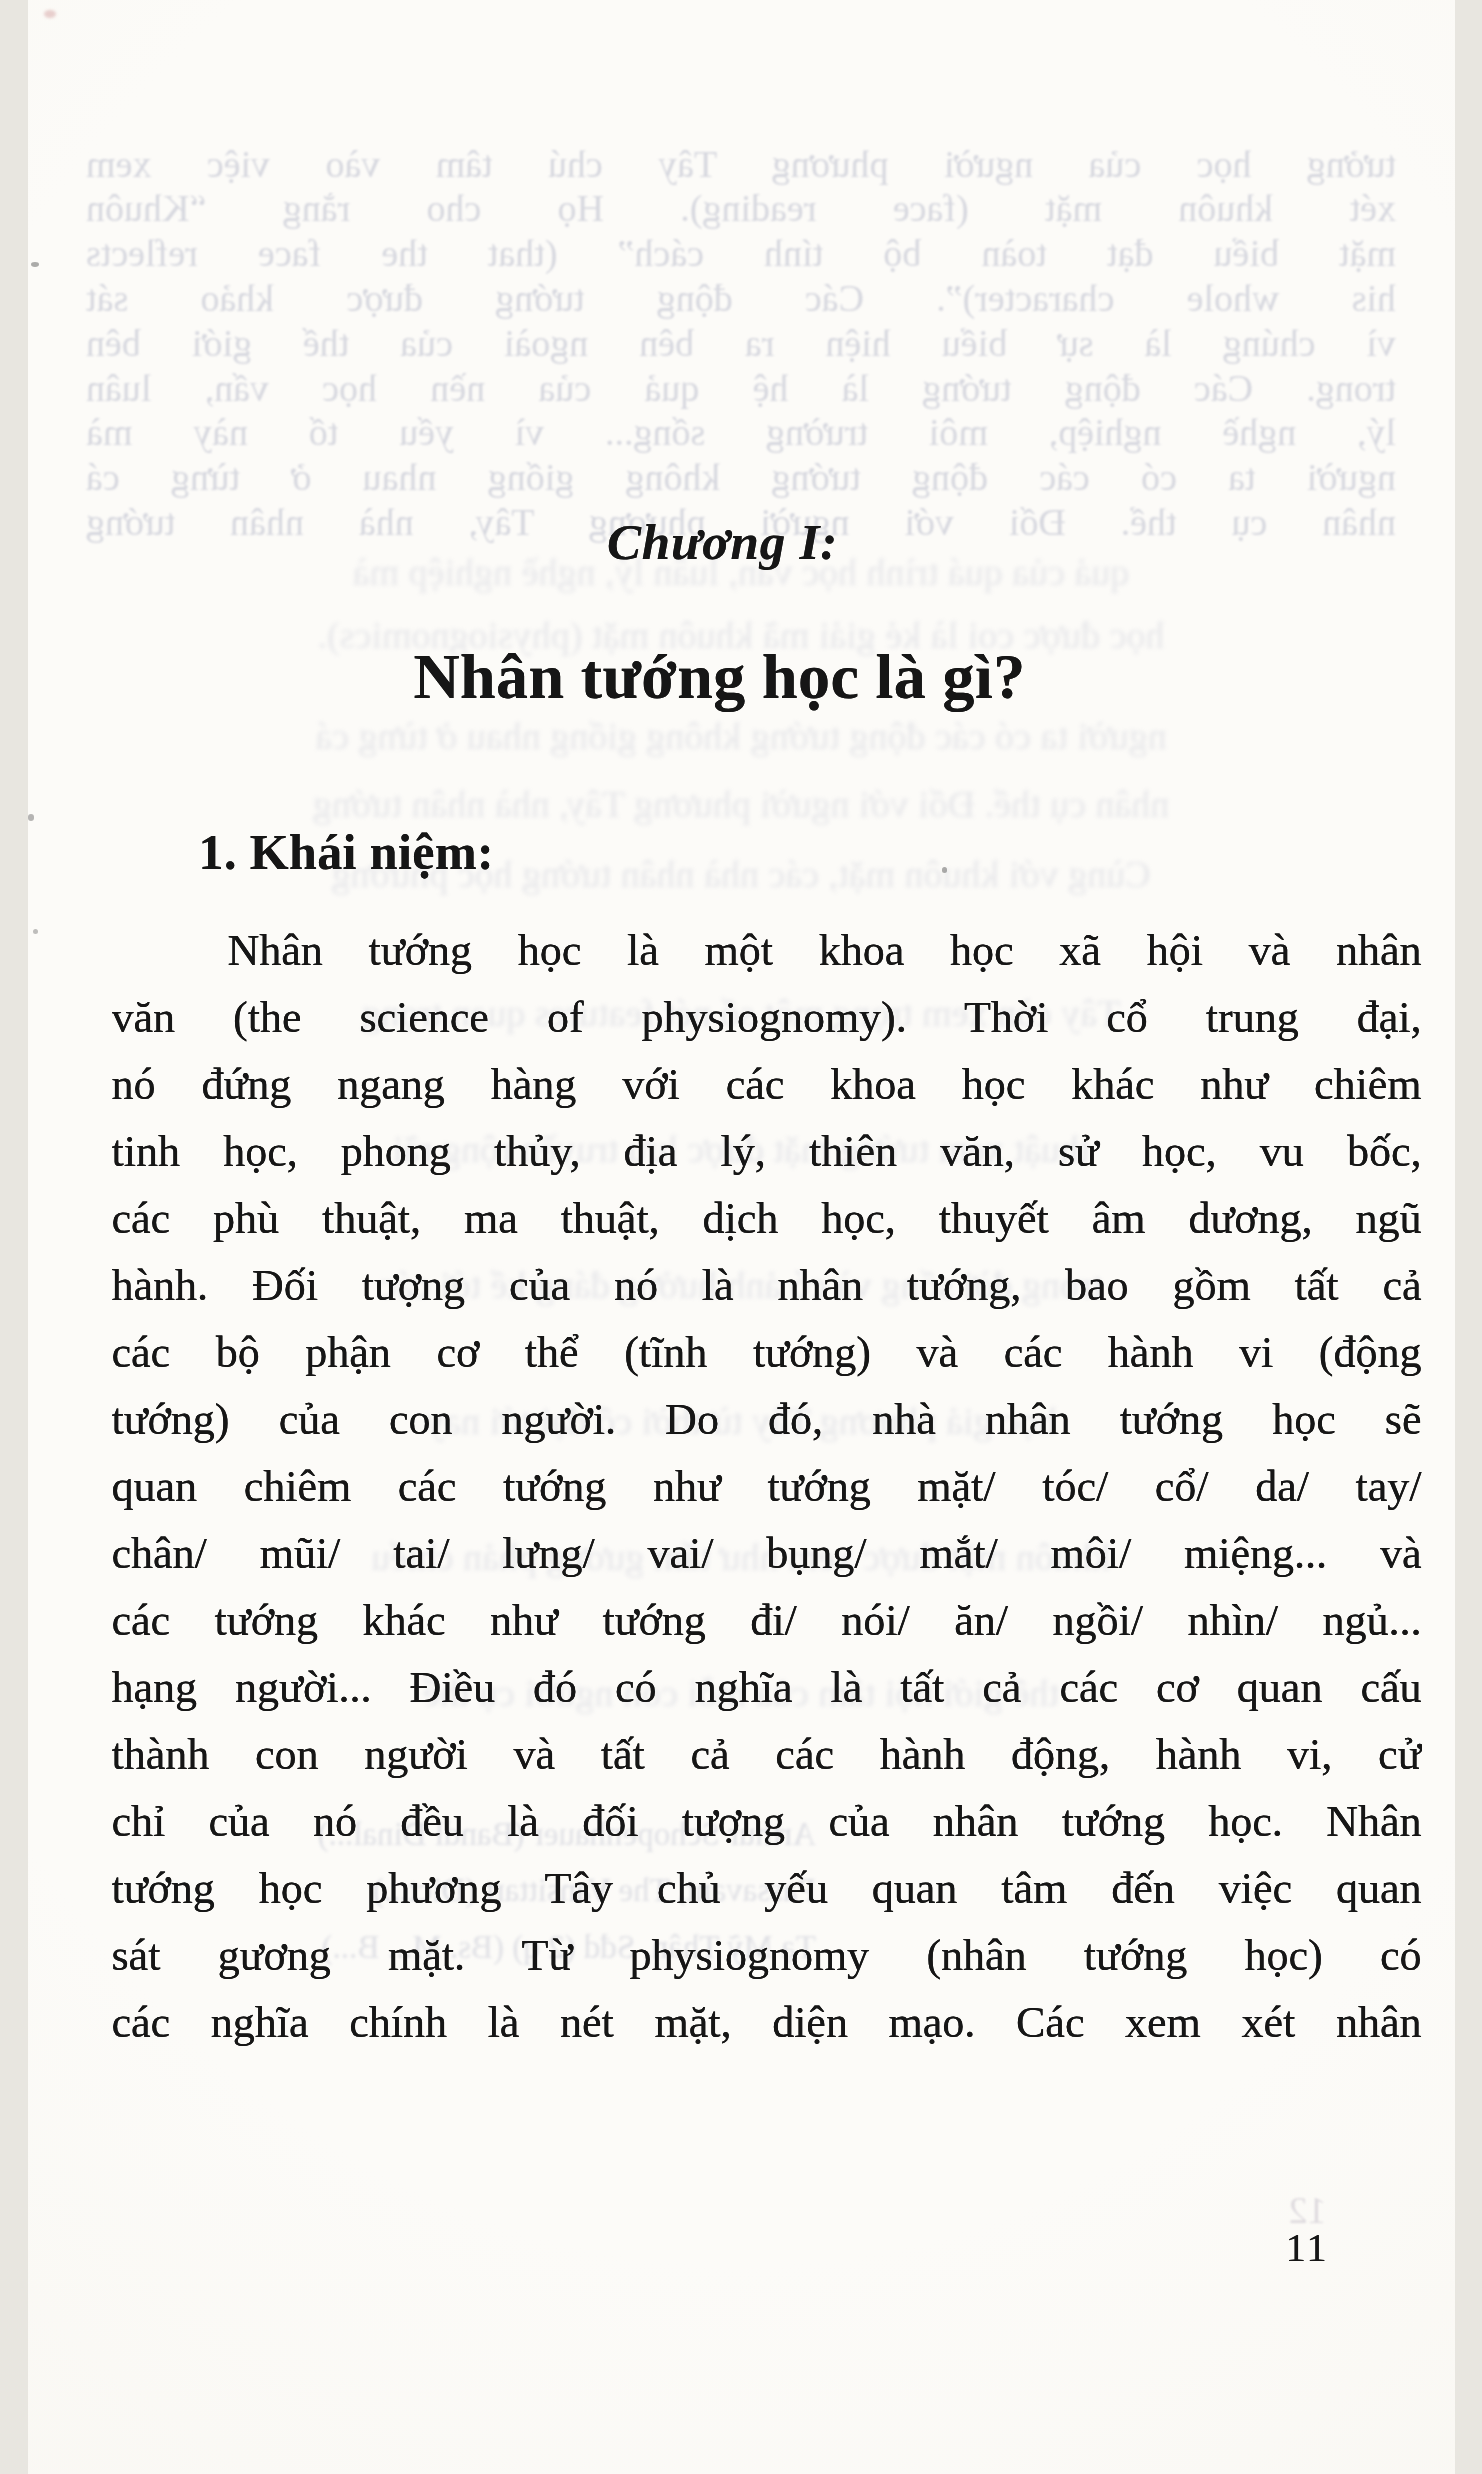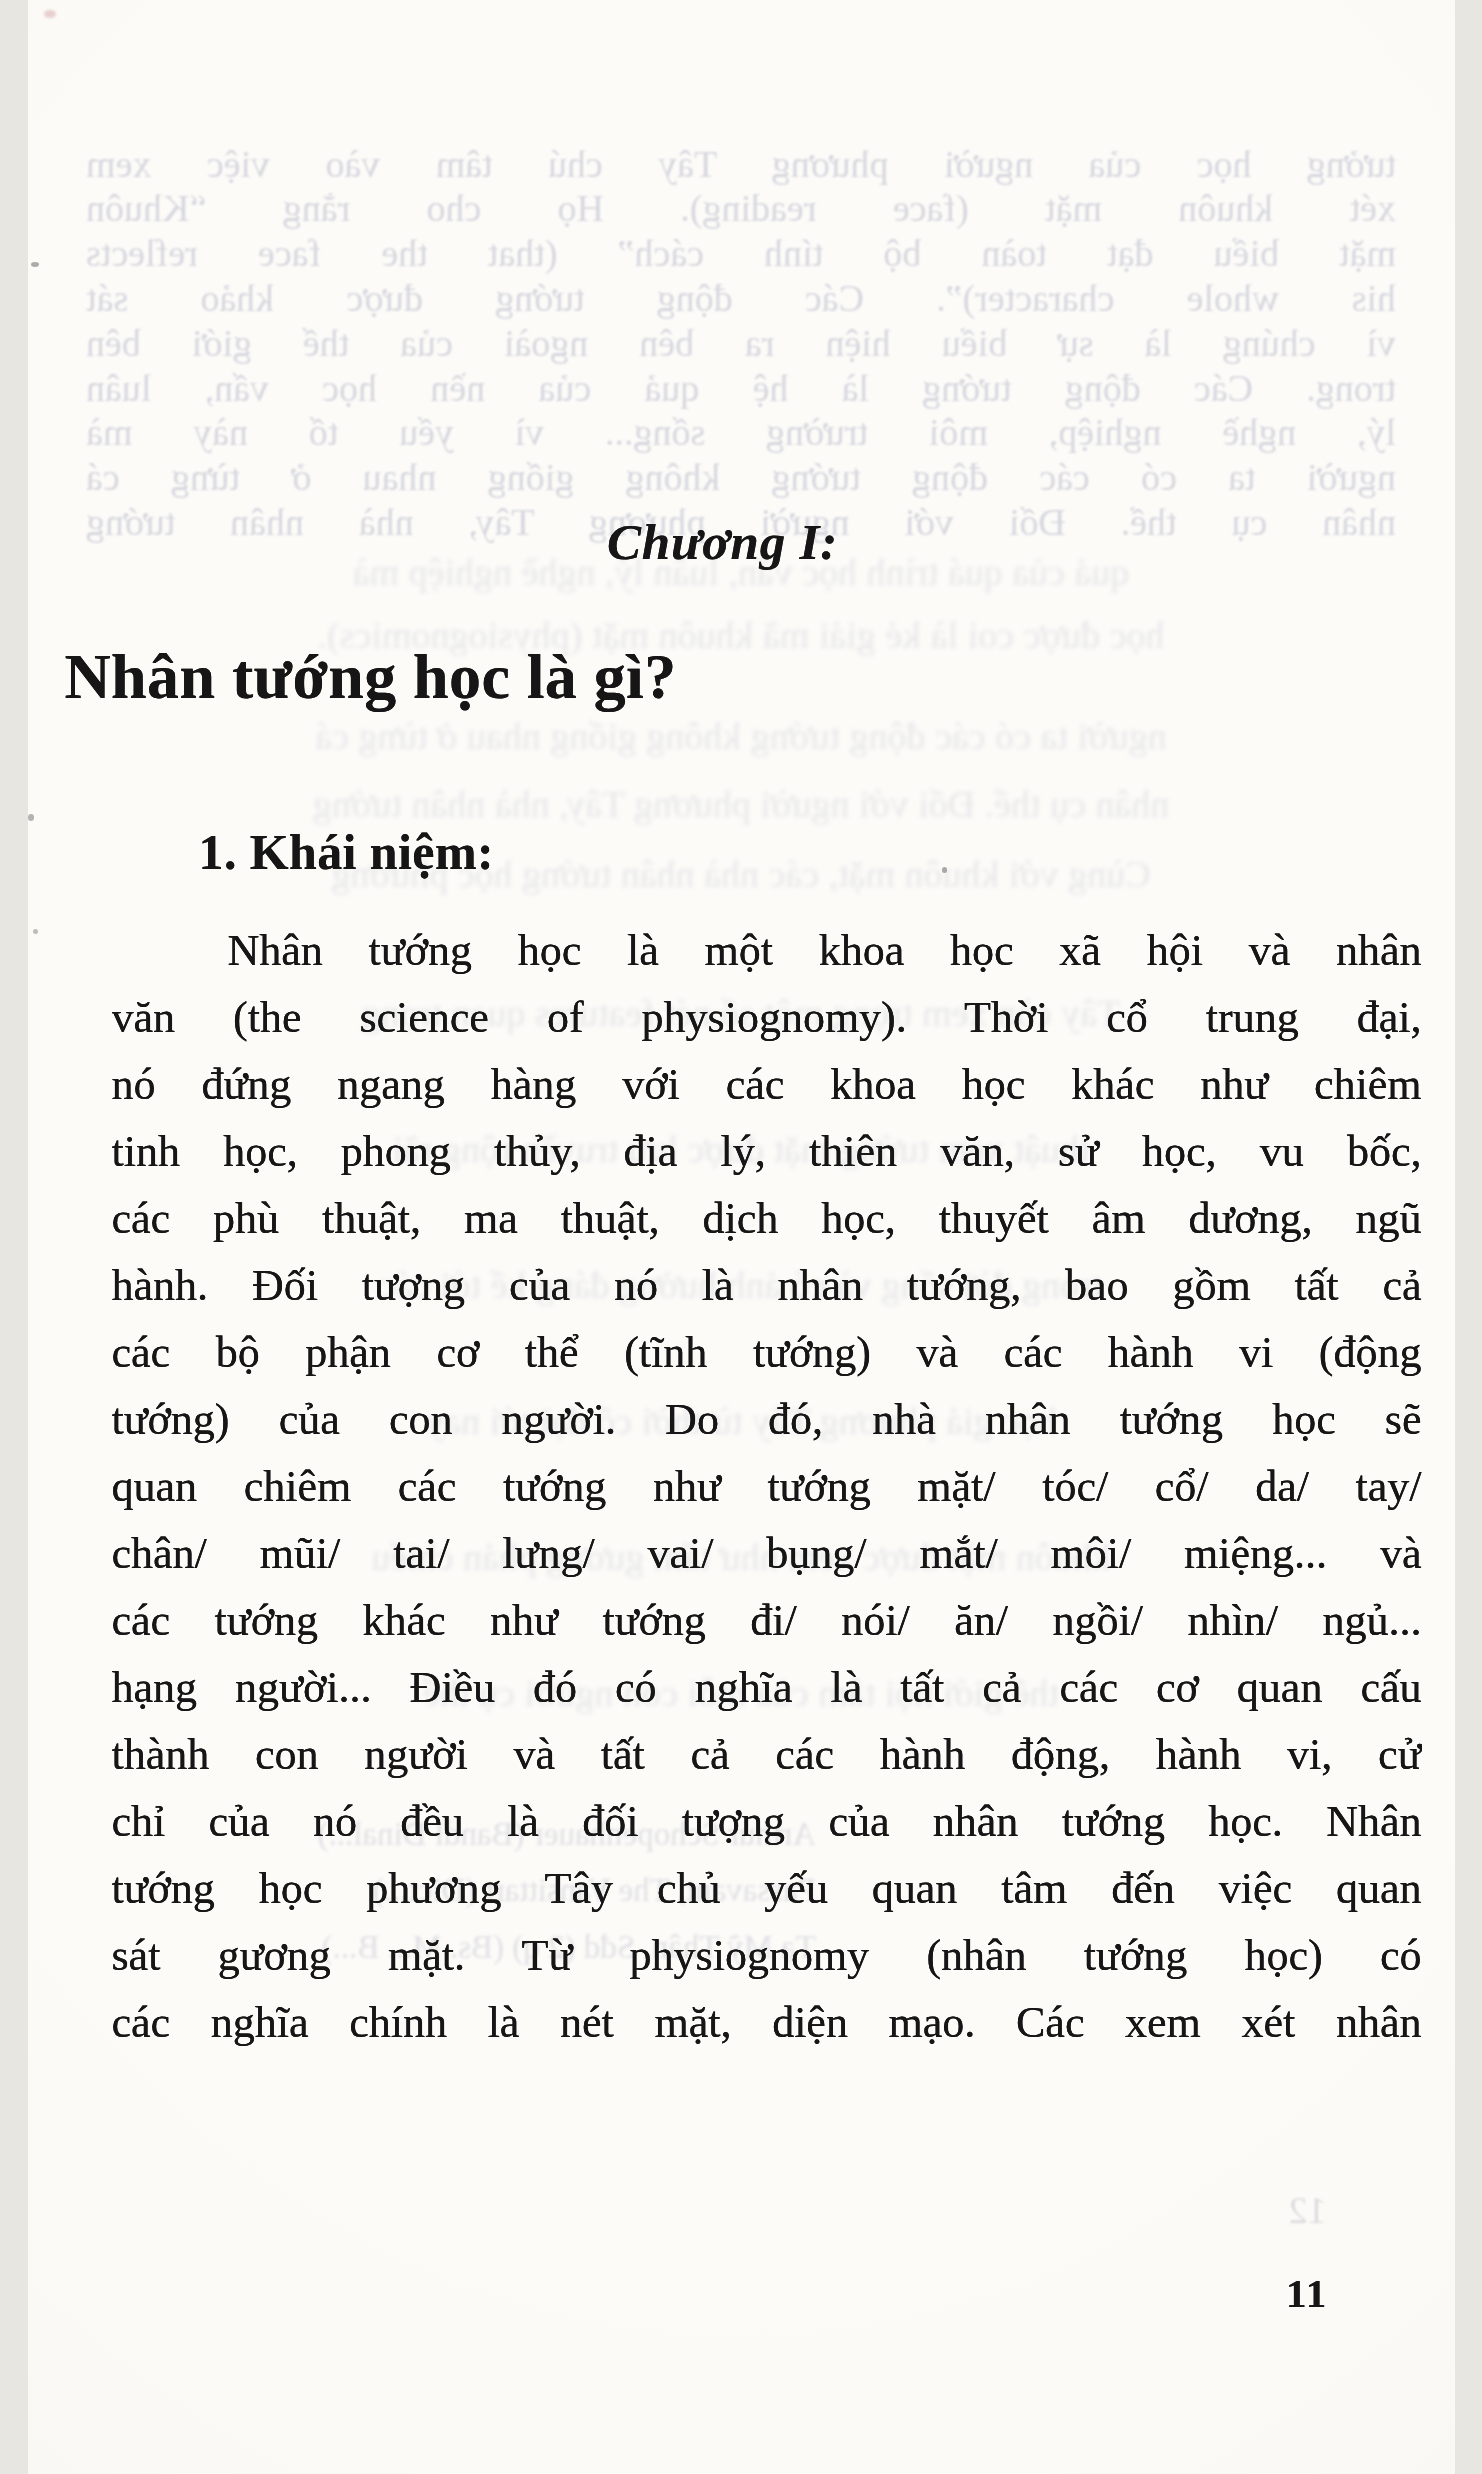--- a/index.html
+++ b/index.html
@@ -75,21 +75,21 @@
     letter-spacing: 0.8px;
     text-shadow: 0 0 0.5px rgba(0,0,0,0.85);
   }
 
   .title {
     position: absolute;
     top: 640px;
     left: 58px;
     width: 1310px;
     margin: 0;
-    text-align: left;
+    text-align: center;
     transform: translateX(-21px);
     font-size: 64px;
     font-weight: 700;
     letter-spacing: 0.4px;
     text-shadow: 0 0 0.6px rgba(0,0,0,0.9);
   }
 
   .section {
     position: absolute;
     top: 811px;
@@ -119,24 +119,23 @@
   }
   .line.indent { text-indent: 116px; }
 
   .pagenum {
     position: absolute;
     top: 2223px;
     left: 1242px;
     width: 75px;
     text-align: center;
     font-size: 41px;
-    font-weight: 700;
+    font-weight: 400;
     letter-spacing: 1.7px;
     text-shadow: 0 0 0.5px rgba(0,0,0,0.85);
-    margin-top: 46px;
   }
 
   
   .speck { position: absolute; border-radius: 50%; background: #4a4a4a; }
   .speck.pink { background: #d4a3a3; filter: blur(1.7px); }
 </style>
 </head>
 <body>
 
 <div class="page">

